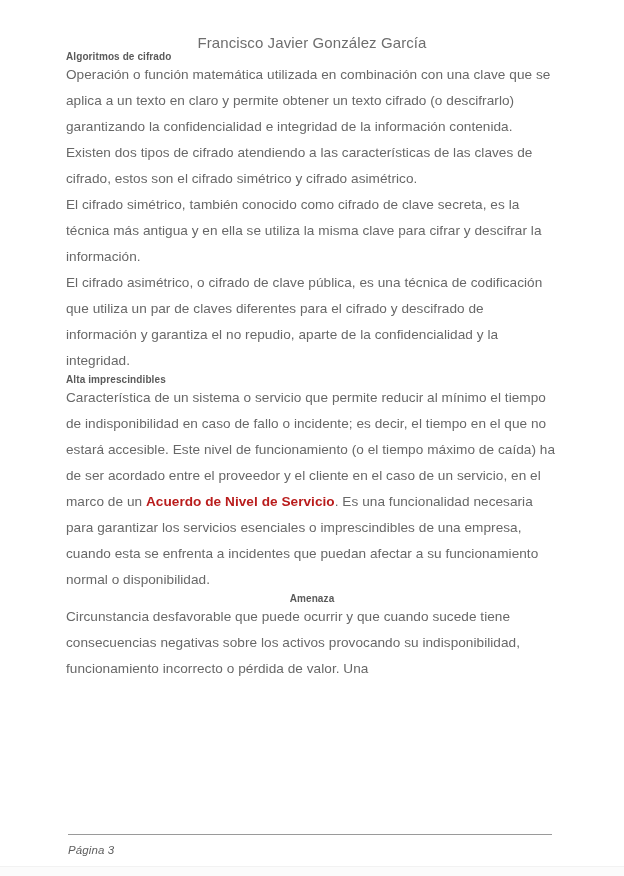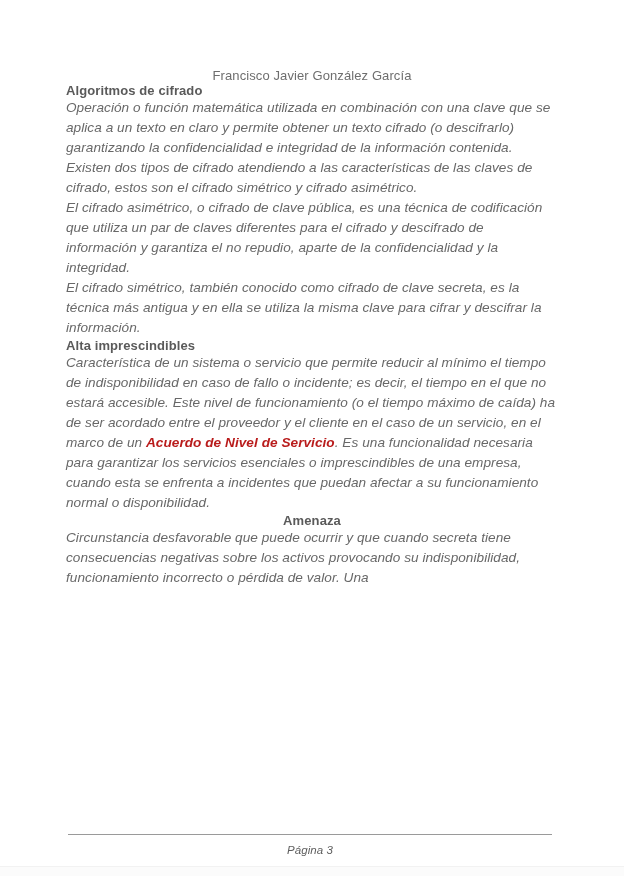--- a/index.html
+++ b/index.html
@@ -31,46 +31,44 @@
   .content {
     position: absolute;
     left: 66px;
     top: 0;
     width: 492px;
   }
 
   .doc-header {
     text-align: center;
     color: #6e6e6e;
-    font-size: 13px;
+    font-size: 15px;
     letter-spacing: 0.1px;
-    padding-top: 24px;
-    margin-top: 44px;
+    padding-top: 34px;
   }
 
   h2.section-heading {
     color: #5a5a5a;
-    font-size: 13px;
+    font-size: 10px;
     font-weight: bold;
     margin: 0;
     letter-spacing: 0.1px;
   }
 
   .heading-1 { margin-top: 40px; }
   .heading-2 { margin-top: 42px; }
   .heading-3 { margin-top: 41px; text-align: center; }
 
   p.body-text {
     color: #686868;
     font-size: 13.6px;
-    line-height: 20px;
+    line-height: 26px;
     margin: 0;
     letter-spacing: 0.05px;
     text-align: left;
-    font-style: italic;
   }
 
   .para-gap-lg { margin-top: 26px; }
   .para-gap    { margin-top: 24px; }
 
   p.body-text b {
     color: #b91c1c;
     font-weight: bold;
   }
 
@@ -81,51 +79,51 @@
     bottom: 20px;
   }
 
   .footer-rule {
     border: 0;
     border-top: 1px solid #9a9a9a;
     margin: 0 0 9px 0;
   }
 
   .footer-page-number {
-    text-align: center;
+    text-align: left;
     color: #5e5e5e;
     font-size: 11.5px;
     font-style: italic;
     letter-spacing: 0.1px;
   }
 </style>
 </head>
 <body>
 
 <div class="page">
 
   <div class="content">
 
     <div class="doc-header">Francisco Javier González García</div>
 
     <h2 class="section-heading heading-1">Algoritmos de cifrado</h2>
 
     <p class="body-text para-gap-lg">Operación o función matemática utilizada en combinación con una clave que se aplica a un texto en claro y permite obtener un texto cifrado (o descifrarlo) garantizando la confidencialidad e integridad de la información contenida. Existen dos tipos de cifrado atendiendo a las características de las claves de cifrado, estos son el cifrado simétrico y cifrado asimétrico.</p>
 
+    <p class="body-text para-gap">El cifrado simétrico, también conocido como cifrado de clave secreta, es la técnica más antigua y en ella se utiliza la misma clave para cifrar y descifrar la información.</p>
+
     <p class="body-text para-gap">El cifrado asimétrico, o cifrado de clave pública, es una técnica de codificación que utiliza un par de claves diferentes para el cifrado y descifrado de información y garantiza el no repudio, aparte de la confidencialidad y la integridad.</p>
-
-    <p class="body-text para-gap">El cifrado simétrico, también conocido como cifrado de clave secreta, es la técnica más antigua y en ella se utiliza la misma clave para cifrar y descifrar la información.</p>
 
     <h2 class="section-heading heading-2">Alta imprescindibles</h2>
 
     <p class="body-text para-gap-lg"><span>Característica de un sistema o servicio que permite reducir al mínimo el tiempo de indisponibilidad en caso de fallo o incidente; es decir, el tiempo en el que no estará accesible. Este nivel de funcionamiento (o el tiempo máximo de caída) ha de ser acordado entre el proveedor y el cliente en el caso de un servicio, en el marco de un </span><b>Acuerdo de Nivel de Servicio</b><span>. Es una funcionalidad necesaria para garantizar los servicios esenciales o imprescindibles de una empresa, cuando esta se enfrenta a incidentes que puedan afectar a su funcionamiento normal o disponibilidad.</span></p>
 
     <h2 class="section-heading heading-3">Amenaza</h2>
 
-    <p class="body-text para-gap-lg">Circunstancia desfavorable que puede ocurrir y que cuando secreta tiene consecuencias negativas sobre los activos provocando su indisponibilidad, funcionamiento incorrecto o pérdida de valor. Una</p>
+    <p class="body-text para-gap-lg">Circunstancia desfavorable que puede ocurrir y que cuando sucede tiene consecuencias negativas sobre los activos provocando su indisponibilidad, funcionamiento incorrecto o pérdida de valor. Una</p>
 
   </div>
 
   <div class="footer">
     <hr class="footer-rule">
     <div class="footer-page-number">Página 3</div>
   </div>
 
   <div class="page-bottom-edge"></div>
 

